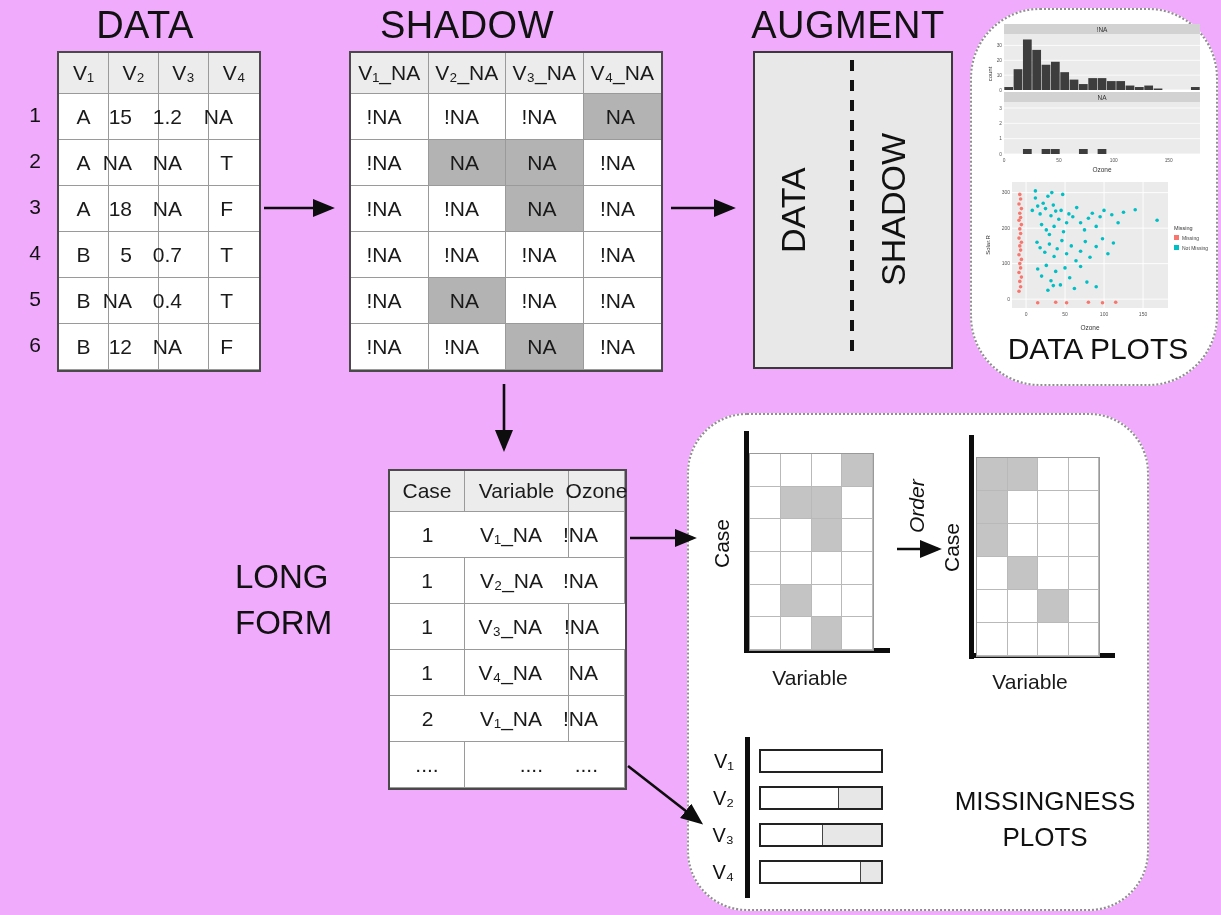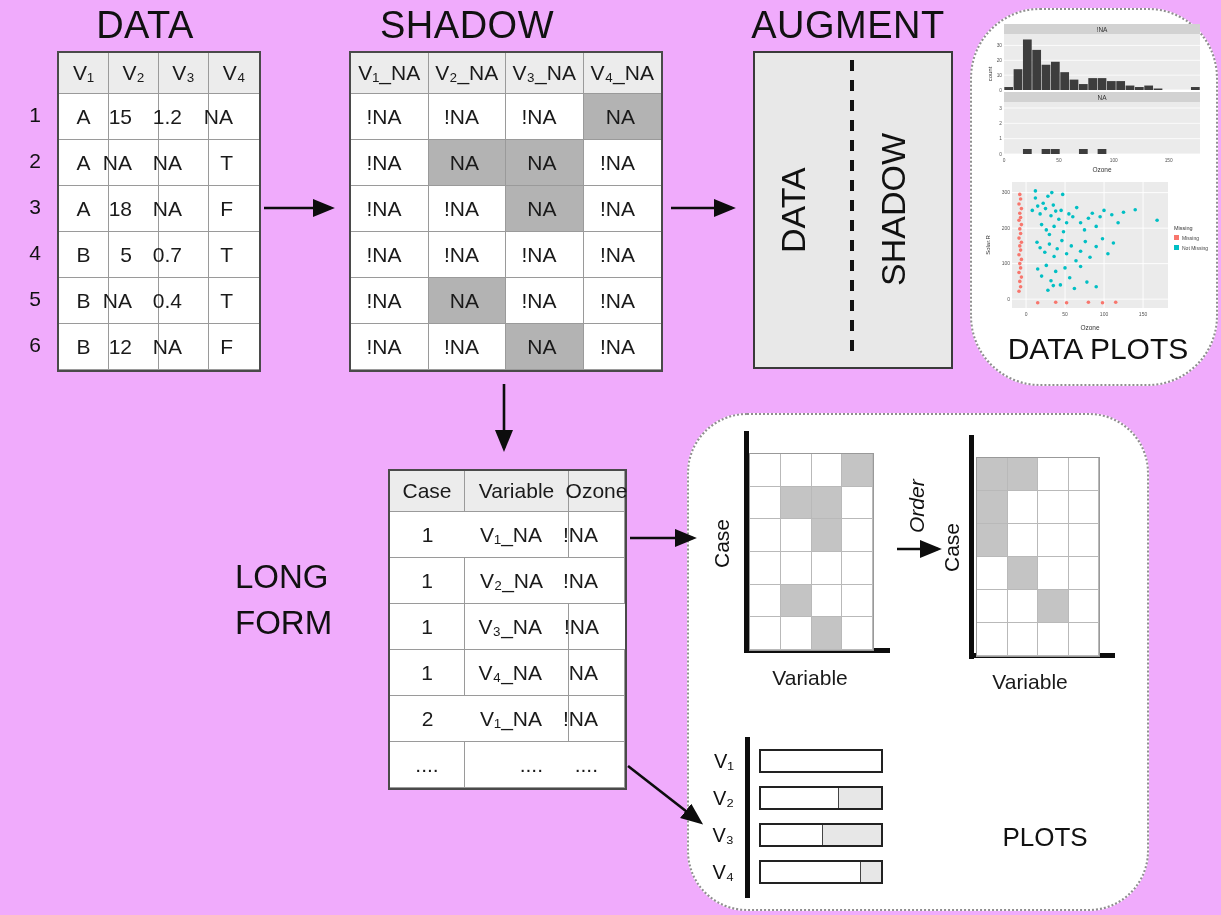--- a/index.html
+++ b/index.html
@@ -411,20 +411,21 @@
       <div class="vlabel" style="left: 700px; width: 34px; top: 824px;">V₃</div>
       <div class="mbar" style="left: 759px; top: 823px;">
         <div class="seg" style="width: 57.6px; background: rgb(231, 231, 231);"></div>
       </div>
       <div class="vlabel" style="left: 700px; width: 34px; top: 861px;">V₄</div>
       <div class="mbar" style="left: 759px; top: 860px;">
         <div class="seg" style="width: 20.4px; background: rgb(231, 231, 231);"></div>
       </div>
     </div>
 
+  <div class="abs caption-sm" style="left:925px;top:786px;width:240px;">MISSINGNESS</div>
   <div class="abs caption-sm" style="left:925px;top:822px;width:240px;">PLOTS</div>
 
   <svg class="abs" style="left:0;top:0;" width="1221" height="915">
     <defs>
       <marker id="ah" markerWidth="9" markerHeight="8" refX="7" refY="3.5" orient="auto">
         <path d="M0,0 L8.5,3.5 L0,7 Z" fill="#0d0d0d"></path>
       </marker>
     </defs>
     <line x1="264" y1="208" x2="331" y2="208" stroke="#0d0d0d" stroke-width="2.6" marker-end="url(#ah)"></line>
     <line x1="671" y1="208" x2="732" y2="208" stroke="#0d0d0d" stroke-width="2.6" marker-end="url(#ah)"></line>

